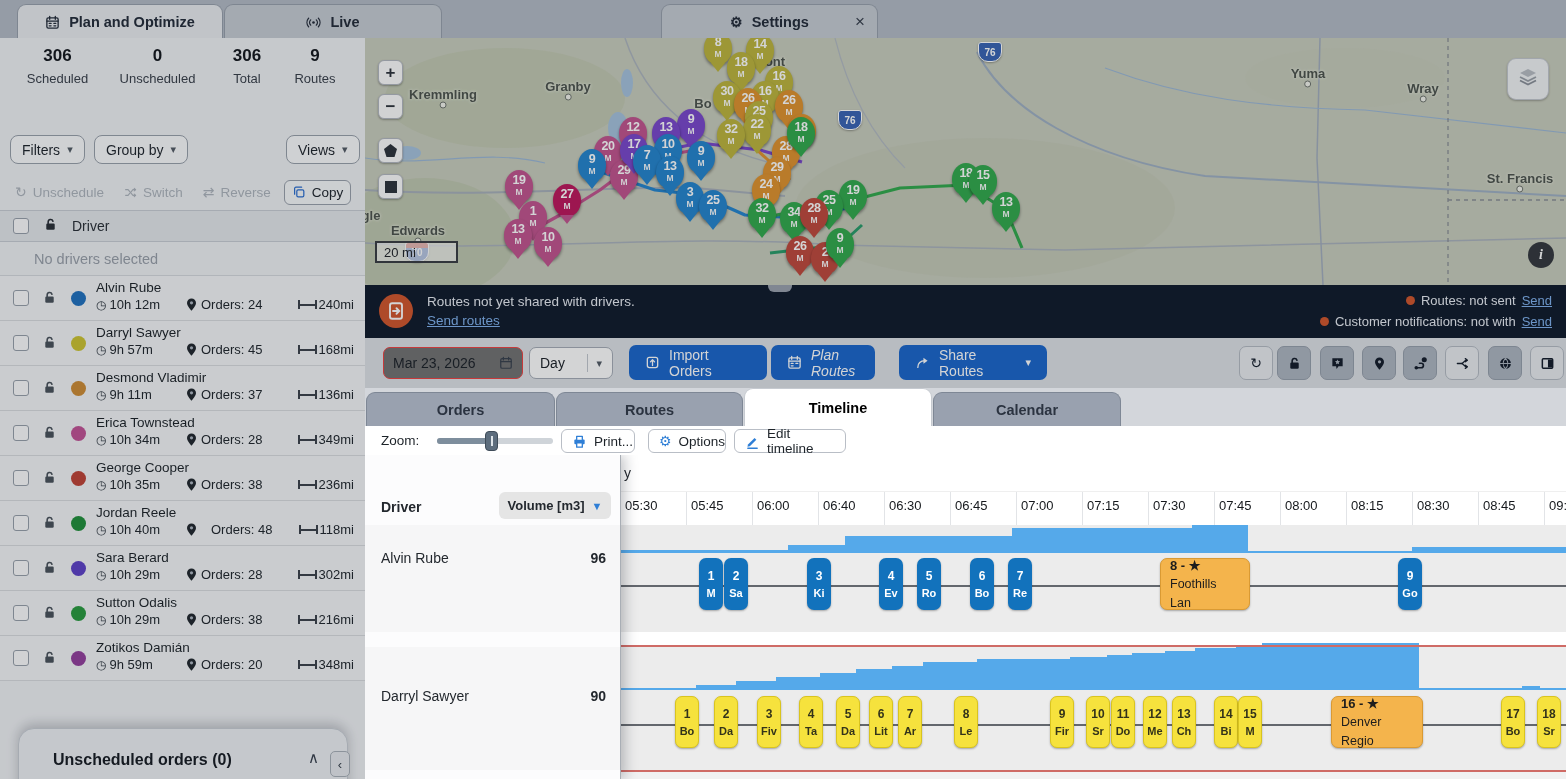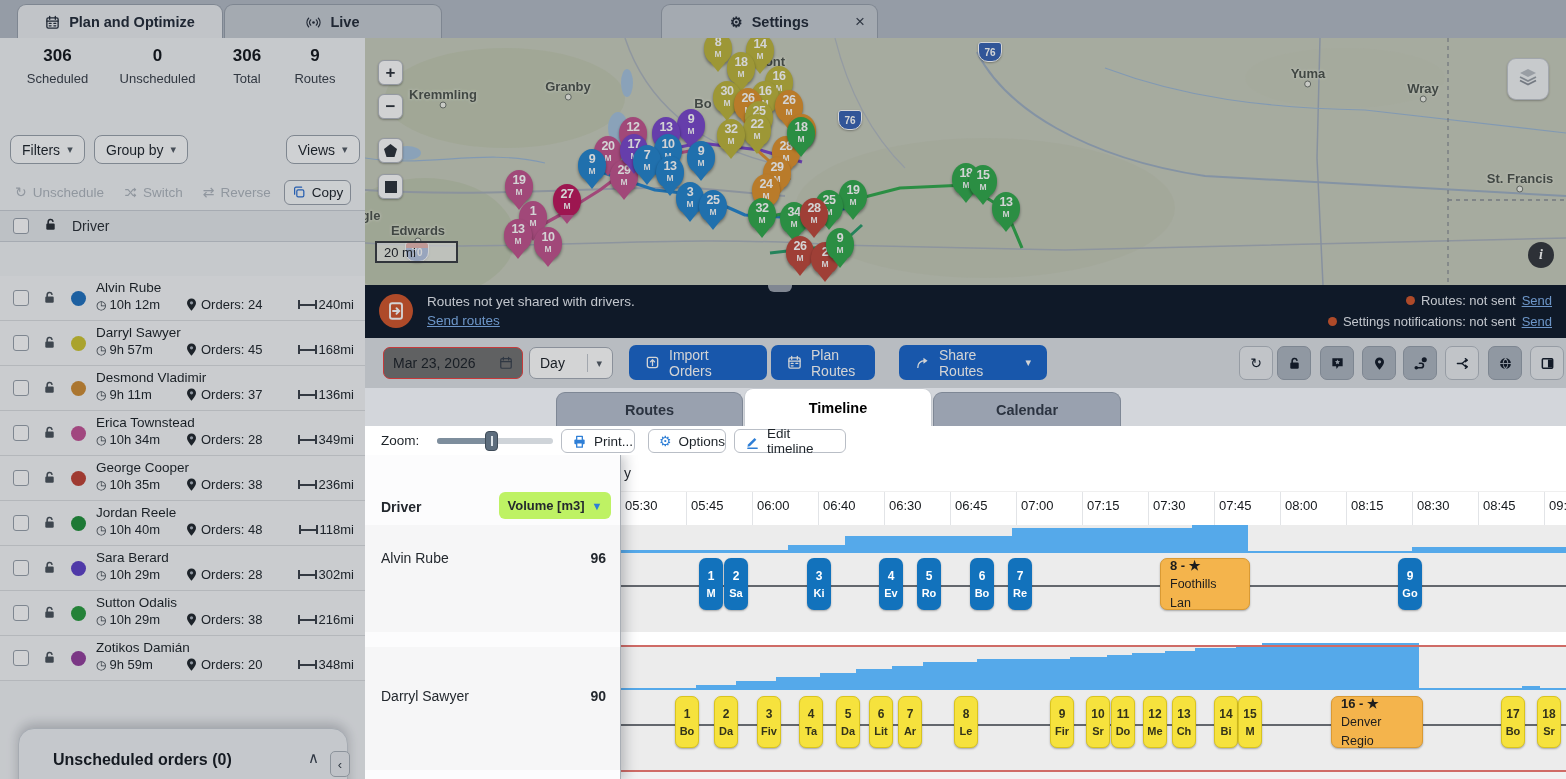--- a/index.html
+++ b/index.html
@@ -138,21 +138,21 @@
         font-size:11px;font-weight:bold;z-index:3;box-shadow:0 1px 2px rgba(0,0,0,.3);box-sizing:border-box;line-height:1.5}
   .stop .sn{font-size:12px}
   .stop.blue{background:#1272bc;color:#fff}
   .stop.yellow{background:#f6e23d;color:#33331a;border:1px solid #d9c41f}
   .stop.hl{background:#f4b44c;color:#1d1d1d;align-items:flex-start;padding:0 9px;border:1px solid #da9a33;font-weight:bold}
   .stop.hl .sn{font-size:13px}
   .stop.hl .sl{font-size:12.5px;font-weight:normal}
   .dpanel{position:absolute;left:0;top:0;width:255px;height:324px;background:#fcfcfd;box-shadow:5px 0 12px rgba(20,25,35,.25);z-index:5}
   .stripe{position:absolute;left:0;width:255px;background:#f6f6f7}
   .dhead{position:absolute;left:16px;top:44px;font-size:14px;font-weight:bold;color:#23282e}
-  .metric{position:absolute;left:134px;top:37px;width:112px;height:27px;background:#bef264;border-radius:6px;display:flex;
+  .metric{position:absolute;left:134px;top:37px;width:112px;height:27px;background:#e5e5e5;border-radius:6px;display:flex;
           align-items:center;justify-content:center;gap:7px;font-size:13px;font-weight:bold;color:#23282e}
   .metric .caret{color:#2f7fd6;font-size:11px}
   .dname{position:absolute;left:16px;font-size:14px;color:#23282e}
   .dval{position:absolute;right:14px;font-size:14px;font-weight:bold;color:#23282e}
   .pedge{position:absolute;left:255px;top:0;width:1px;height:324px;background:#a9aeb5;z-index:6}
   
   .scrim{position:absolute;background:rgba(10,14,22,.18);z-index:40;pointer-events:none}
 </style>
 </head>
 <body>
@@ -254,20 +254,21 @@
         </div>
       </div>
     <div class="lhead">
       <span class="cb"></span>
       <span class="lk" id="headlock"><svg width="15" height="15" viewBox="0 0 16 16" fill="none" stroke="currentColor" stroke-width="1.4" stroke-linecap="round" stroke-linejoin="round">
             <rect x="3.5" y="7" width="9" height="6.5" rx="1.3" fill="currentColor" stroke="none"></rect>
             <path d="M5.5 7V5.2a2.6 2.6 0 0 1 5.1-.7" stroke-width="1.7"></path>
           </svg></span>
       <span>Driver</span>
     </div>
+    <div class="emptyrow">No drivers selected</div>
     <div id="driverlist" style="position:absolute;left:0;top:238px;width:365px">
         <div class="drow">
           <span class="cb"></span>
           <span class="lk"><svg width="15" height="15" viewBox="0 0 16 16" fill="none" stroke="currentColor" stroke-width="1.4" stroke-linecap="round" stroke-linejoin="round">
               <rect x="3.5" y="7" width="9" height="6.5" rx="1.3" fill="currentColor" stroke="none"></rect>
               <path d="M5.5 7V5.2a2.6 2.6 0 0 1 5.1-.7" stroke-width="1.7"></path>
             </svg></span>
           <span class="dot" style="background:#2272c0"></span>
           <span class="nm">Alvin Rube</span>
           <span class="l2">
@@ -382,21 +383,21 @@
           <span class="nm">Jordan Reele</span>
           <span class="l2">
             <span class="seg1"><span class="chr">◷</span>10h 40m</span>
             <span class="seg2">
               <span style="display:flex;align-items:center">
                 <svg width="15" height="15" viewBox="0 0 16 16" fill="none" stroke="currentColor" stroke-width="1.4" stroke-linecap="round" stroke-linejoin="round">
                   <path d="M8 14.6S3.2 9.7 3.2 6.4a4.8 4.8 0 0 1 9.6 0c0 3.3-4.8 8.2-4.8 8.2z" fill="currentColor" stroke="none"></path>
                   <circle cx="8" cy="6.2" r="1.7" fill="#aeb6c1" stroke="none"></circle>
                 </svg>
               </span>
-              <span style="margin-left:2px">Orders: 48</span>
+              <span style="margin-left:12px">Orders: 48</span>
             </span>
             <span class="seg3"><span class="dist"></span>118mi</span>
           </span>
         </div>
         <div class="drow">
           <span class="cb"></span>
           <span class="lk"><svg width="15" height="15" viewBox="0 0 16 16" fill="none" stroke="currentColor" stroke-width="1.4" stroke-linecap="round" stroke-linejoin="round">
               <rect x="3.5" y="7" width="9" height="6.5" rx="1.3" fill="currentColor" stroke="none"></rect>
               <path d="M5.5 7V5.2a2.6 2.6 0 0 1 5.1-.7" stroke-width="1.7"></path>
             </svg></span>
@@ -760,21 +761,21 @@
     <div class="bmsg">Routes not yet shared with drivers.</div>
     <div class="blink">Send routes</div>
     <div id="bstats">
         <div class="bstat" style="top: 8px;">
           <span class="bdot"></span>
           <span>Routes: not sent</span>
           <span class="bsend">Send</span>
         </div>
         <div class="bstat" style="top: 29px;">
           <span class="bdot"></span>
-          <span>Settings notifications: not sent</span>
+          <span>Customer notifications: not with</span>
           <span class="bsend">Send</span>
         </div>
       </div>
   </div>
   <div class="bnotch" style="left:768px;top:285px;position:absolute;z-index:8"></div>
 
   <div class="toolbar">
     <div class="datebox">
       <span>Mar 23, 2026</span>
       <span id="dateico" style="color:#39414e;display:flex">
@@ -791,21 +792,21 @@
     <div id="bluebtns">
         <div class="bluebtn" style="left: 264px; width: 138px;">
           <span class="bic">
             <svg width="15" height="15" viewBox="0 0 16 16" fill="none" stroke="currentColor" stroke-width="1.4" stroke-linecap="round" stroke-linejoin="round">
               <rect x="2.5" y="2.5" width="11" height="11" rx="2.2"></rect>
               <path d="M8 11.2V5.2M5.8 7.3L8 5.1l2.2 2.2"></path>
             </svg>
           </span>
           <span>Import Orders</span>
         </div>
-        <div class="bluebtn" style="left: 406px; width: 104px;">
+        <div class="bluebtn" style="left: 406px; width: 104px; font-style: italic;">
           <span class="bic">
             <svg width="15" height="15" viewBox="0 0 16 16" fill="none" stroke="currentColor" stroke-width="1.4" stroke-linecap="round" stroke-linejoin="round">
               <rect x="2" y="3" width="12" height="11" rx="1.5"></rect>
               <path d="M2 6.5h12M5 1.5v3M11 1.5v3"></path>
               <path d="M4.5 9h2M4.5 11.5h2M9.5 9h2"></path>
             </svg>
           </span>
           <span>Plan Routes</span>
         </div>
         <div class="bluebtn" style="left: 534px; width: 148px;">
@@ -879,20 +880,23 @@
             <svg width="15" height="15" viewBox="0 0 16 16" fill="none" stroke="currentColor" stroke-width="1.4" stroke-linecap="round" stroke-linejoin="round">
               <rect x="2.5" y="3" width="11" height="10" rx="1" stroke-width="1.6"></rect>
               <rect x="8.5" y="3.8" width="4.3" height="8.4" fill="currentColor" stroke="none"></rect>
             </svg>
           </span>
         </div>
       </div>
   </div>
 
   <div class="tabstrip" id="tabstrip">
+      <div class="ctab" style="left: 1px; width: 189px;">
+        <span>Orders</span>
+      </div>
       <div class="ctab" style="left: 191px; width: 187px;">
         <span>Routes</span>
       </div>
       <div class="ctab active" style="left: 379px; width: 188px;">
         <span>Timeline</span>
       </div>
       <div class="ctab" style="left: 568px; width: 188px;">
         <span>Calendar</span>
       </div>
     </div>

